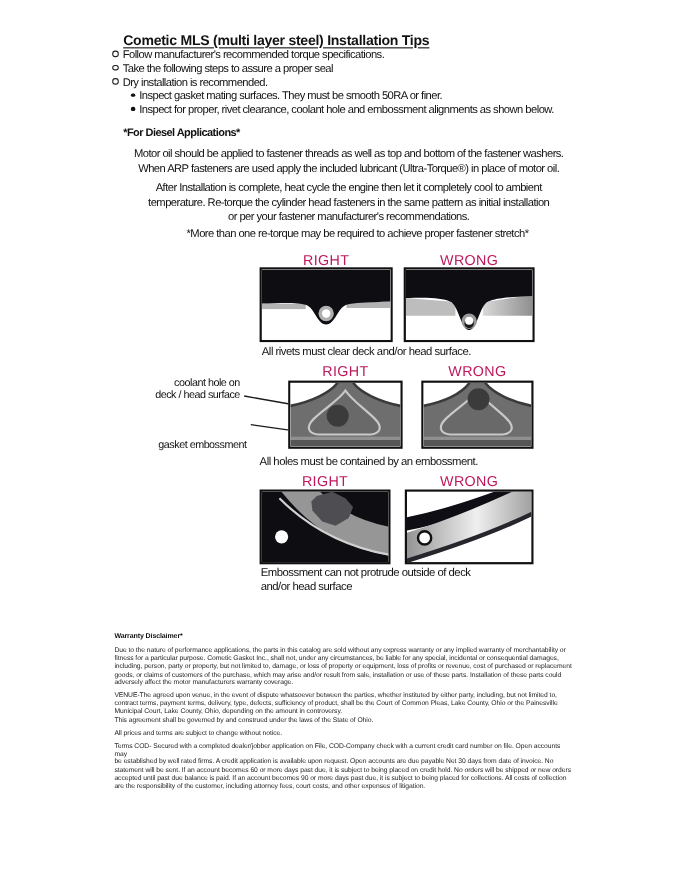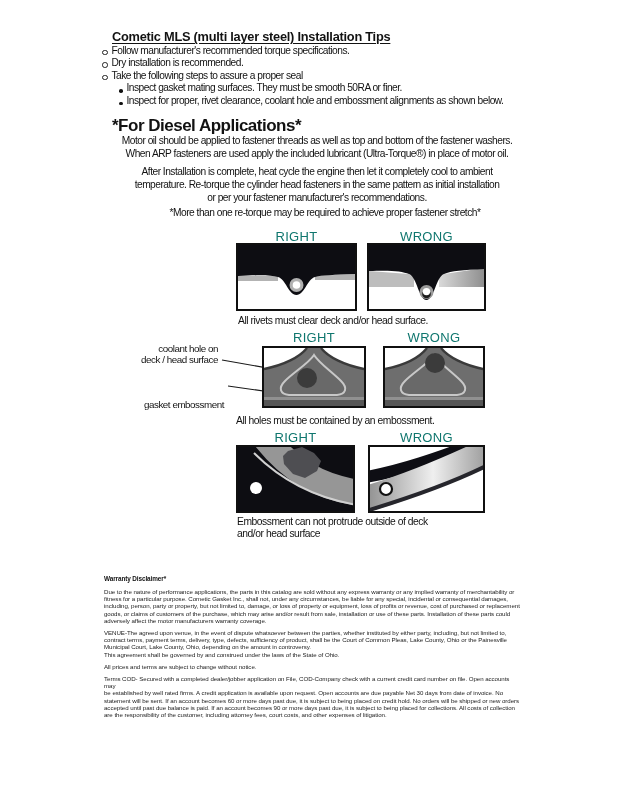--- a/index.html
+++ b/index.html
@@ -6,31 +6,31 @@
   .page{
     position:relative;width:618px;height:719px;background:#fff;overflow:hidden;
     font-family:"Liberation Sans","DejaVu Sans",sans-serif;color:#121212;
   }
   .abs{position:absolute;}
   .title{
     left:112px;top:29px;font-size:12.8px;font-weight:bold;letter-spacing:-0.25px;
     text-decoration:underline;text-underline-offset:2px;white-space:nowrap;
   }
   .tips{left:102px;top:45px;font-size:10.2px;letter-spacing:-0.5px;line-height:12.4px;}
-  .tip-row{display:flex;align-items:flex-end;white-space:nowrap;}
+  .tip-row{display:flex;align-items:center;white-space:nowrap;}
   .tip-row.sub{padding-left:17px;}
   .marker{flex:0 0 auto;width:3.5px;height:3.5px;border-radius:50%;margin-right:4px;position:relative;top:-2px;}
   .marker.open{border:1px solid #222;}
   .marker.fill{background:#111;}
-  .diesel-h{left:112px;top:116px;font-size:17px;font-weight:bold;letter-spacing:-0.5px;white-space:nowrap;}
+  .diesel-h{left:112px;top:116px;font-size:10px;font-weight:bold;letter-spacing:-0.5px;white-space:nowrap;}
   .body-p{font-size:10.2px;letter-spacing:-0.5px;line-height:13.2px;white-space:pre-line;text-align:center;}
   .p1{left:112px;top:134px;}
   .p2{left:112px;top:165px;}
   .note{left:120px;top:206px;}
-  .dlabel{font-size:13px;letter-spacing:0.3px;text-align:center;white-space:nowrap;color:#0f766e;}
+  .dlabel{font-size:13px;letter-spacing:0.3px;text-align:center;white-space:nowrap;color:#be185d;}
   .dbox{border:2px solid #101010;background:#fff;}
   .dbox svg{display:block;}
   .caption{font-size:10.3px;letter-spacing:-0.45px;white-space:pre-line;line-height:12px;}
   .anno{font-size:9.8px;letter-spacing:-0.45px;text-align:right;white-space:pre-line;line-height:10.8px;}
   .legal{left:104px;top:575px;width:416px;}
   .legal h3{margin:0 0 6px 0;font-size:6.4px;letter-spacing:-0.1px;}
   .legal p{margin:0 0 5px 0;font-size:6.15px;letter-spacing:-0.05px;line-height:7.2px;white-space:pre-line;color:#1c1c1c;}
   .pagenum{left:386px;top:756px;font-size:14px;letter-spacing:0.3px;color:#b91c1c;white-space:nowrap;}
 </style>
 </head>
@@ -40,25 +40,25 @@
 
   <div class="abs title">Cometic MLS (multi layer steel) Installation Tips</div>
 
   <div class="abs tips">
     <div class="tip-row">
       <span class="marker open"></span>
       <span>Follow manufacturer's recommended torque specifications.</span>
     </div>
     <div class="tip-row">
       <span class="marker open"></span>
-      <span>Dry installation is recommended.</span>
+      <span>Take the following steps to assure a proper seal</span>
     </div>
     <div class="tip-row">
       <span class="marker open"></span>
-      <span>Take the following steps to assure a proper seal</span>
+      <span>Dry installation is recommended.</span>
     </div>
     <div class="tip-row sub">
       <span class="marker fill"></span>
       <span>Inspect gasket mating surfaces.  They must be smooth 50RA or finer.</span>
     </div>
     <div class="tip-row sub">
       <span class="marker fill"></span>
       <span>Inspect for proper, rivet clearance, coolant hole and embossment alignments as shown below.</span>
     </div>
   </div>

